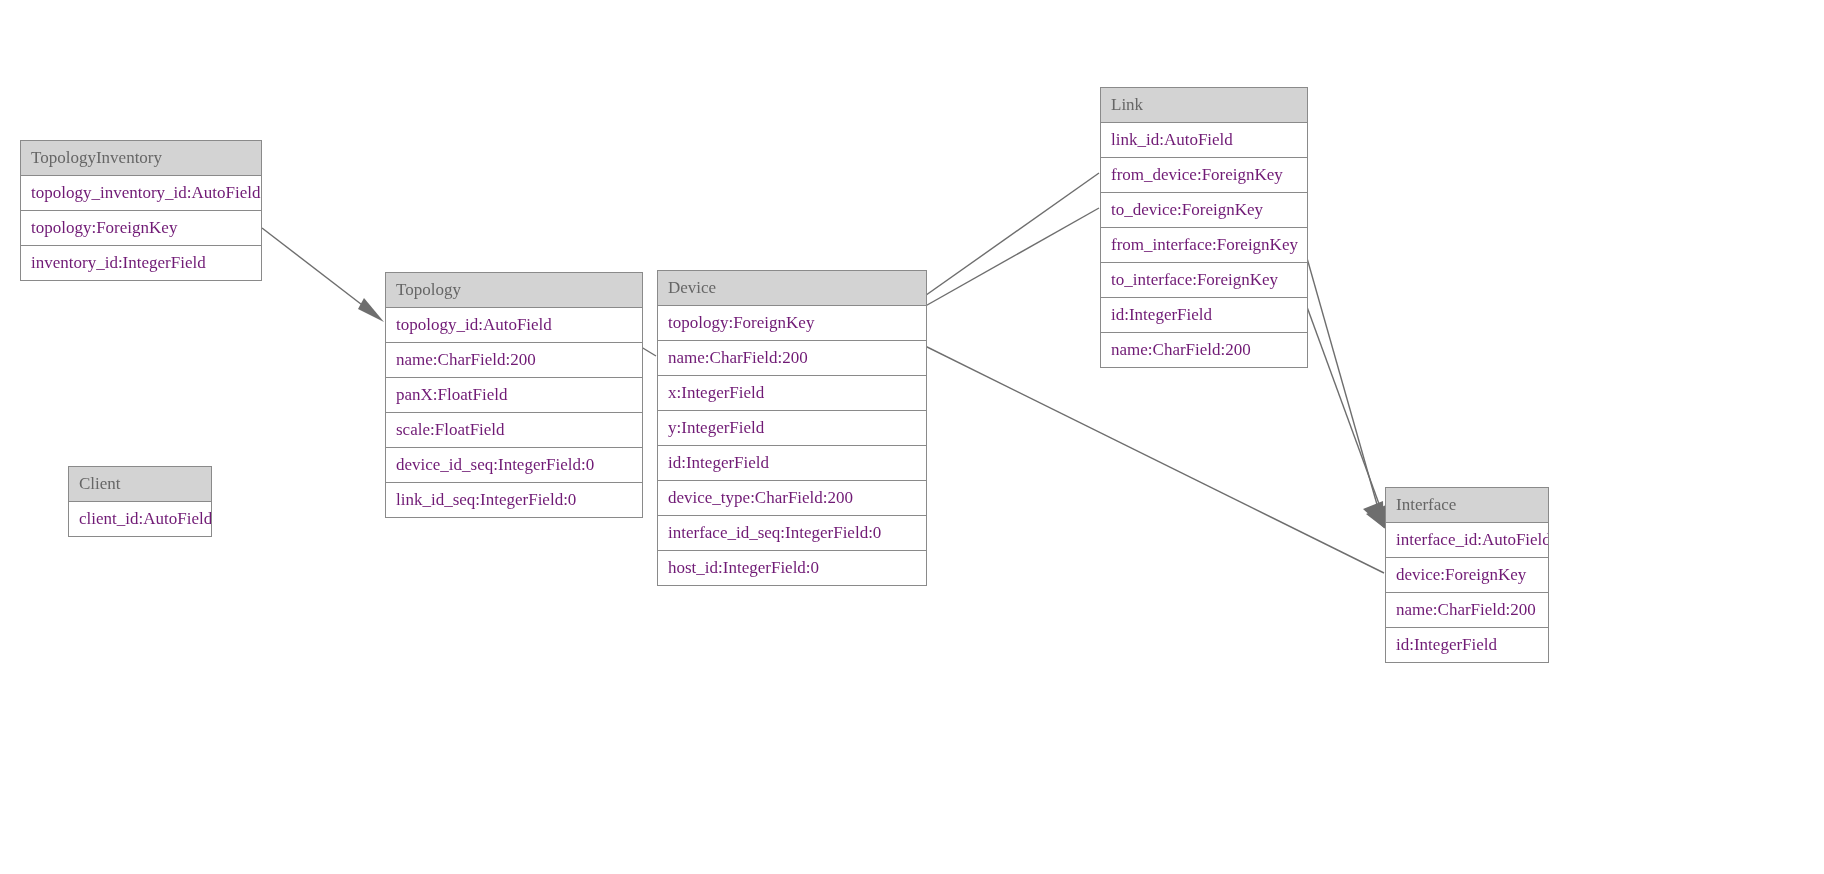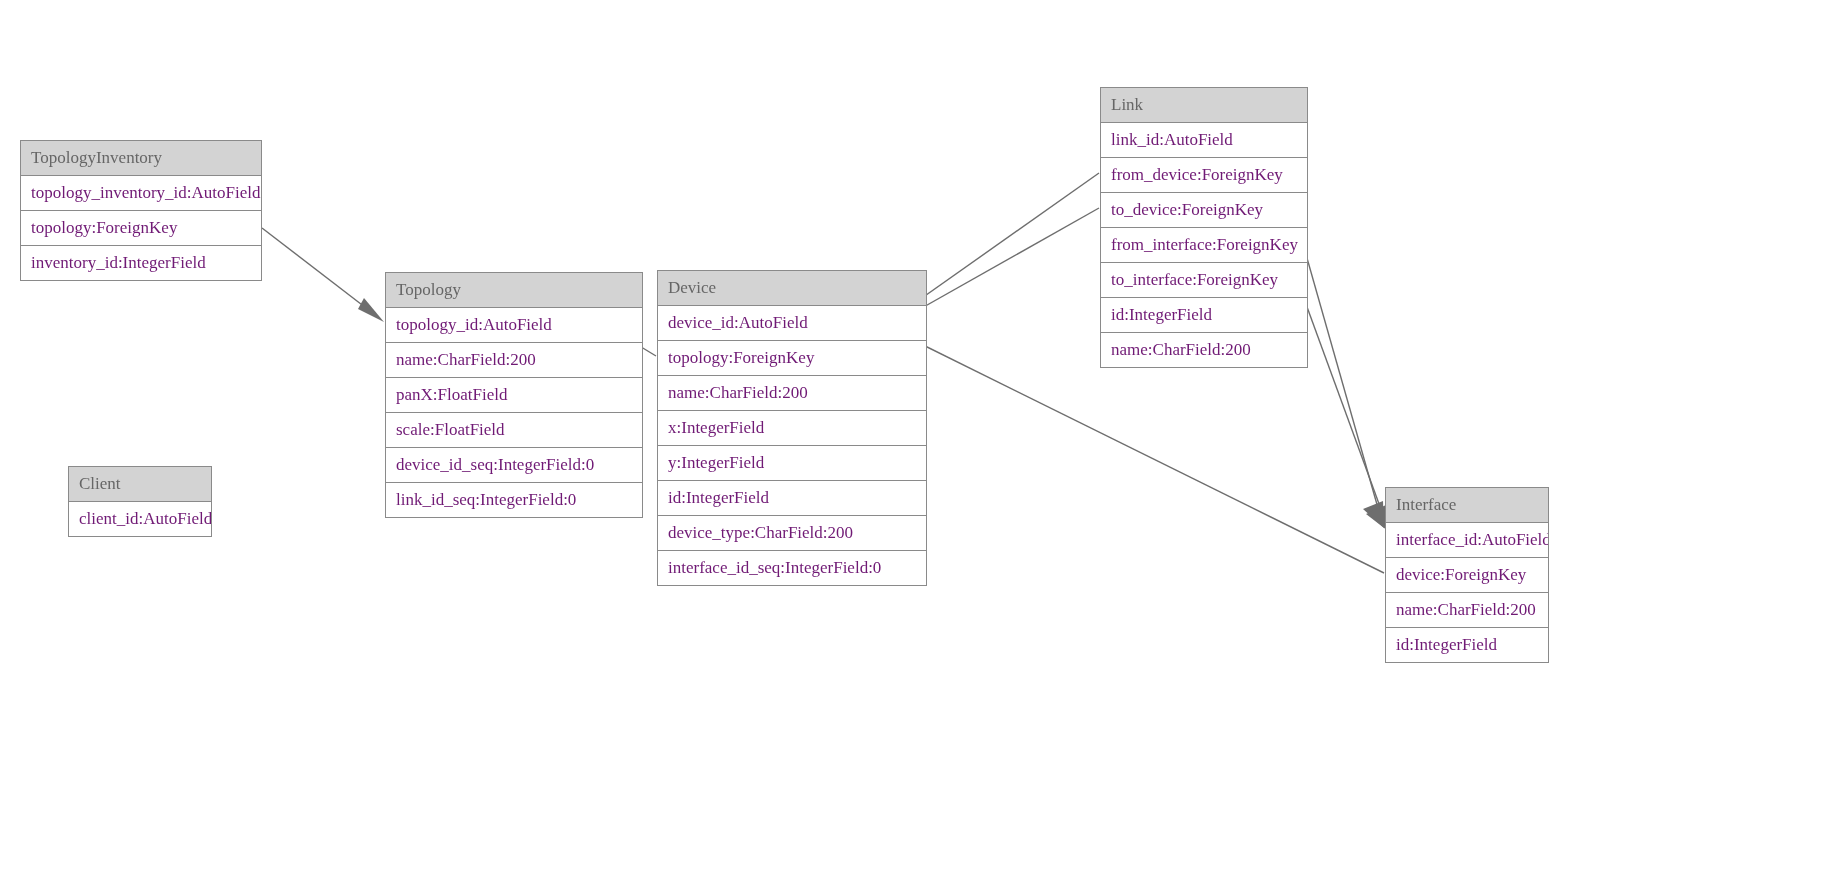--- a/index.html
+++ b/index.html
@@ -117,28 +117,28 @@
     <div class="entity-field">link_id_seq:IntegerField:0</div>
   </div>
 
   <div class="entity" style="left:68px; top:452px; width:144px;margin-top:14px;">
     <div class="entity-title">Client</div>
     <div class="entity-field">client_id:AutoField</div>
   </div>
 
   <div class="entity" style="left:657px; top:270px; width:270px;">
     <div class="entity-title">Device</div>
-    <div class="entity-field">device_id:AutoField</div>
     <div class="entity-field">topology:ForeignKey</div>
     <div class="entity-field">name:CharField:200</div>
     <div class="entity-field">x:IntegerField</div>
     <div class="entity-field">y:IntegerField</div>
     <div class="entity-field">id:IntegerField</div>
     <div class="entity-field">device_type:CharField:200</div>
     <div class="entity-field">interface_id_seq:IntegerField:0</div>
+    <div class="entity-field">host_id:IntegerField:0</div>
   </div>
 
   <div class="entity" style="left:1100px; top:87px; width:208px;">
     <div class="entity-title">Link</div>
     <div class="entity-field">link_id:AutoField</div>
     <div class="entity-field">from_device:ForeignKey</div>
     <div class="entity-field">to_device:ForeignKey</div>
     <div class="entity-field">from_interface:ForeignKey</div>
     <div class="entity-field">to_interface:ForeignKey</div>
     <div class="entity-field">id:IntegerField</div>

